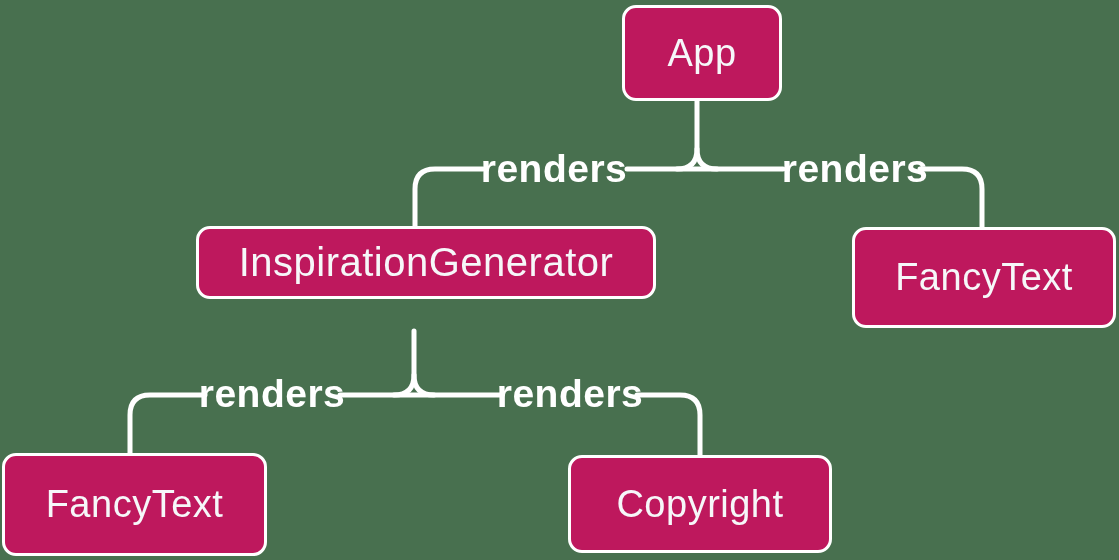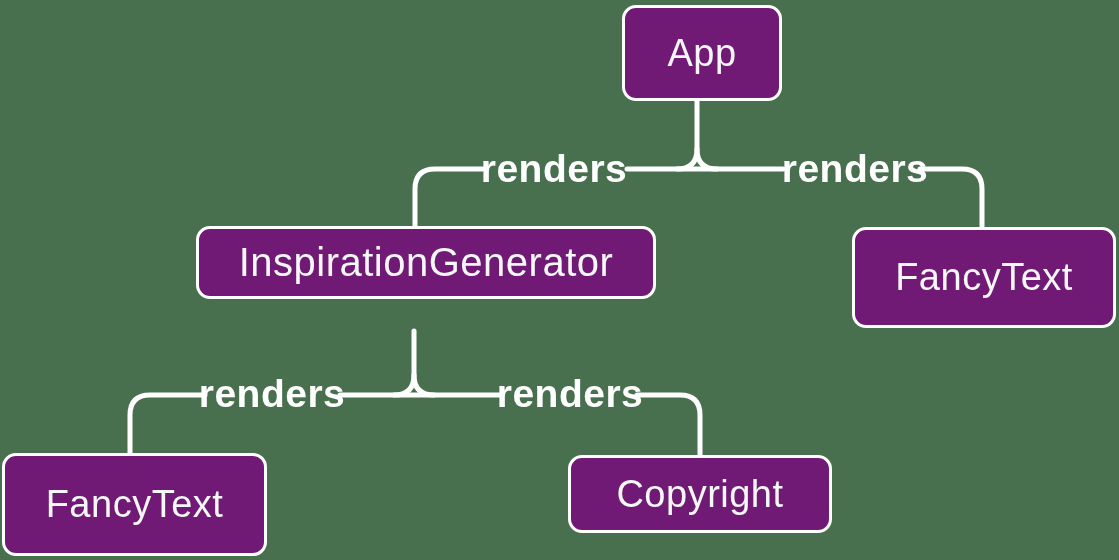--- a/index.html
+++ b/index.html
@@ -26,21 +26,21 @@
   }
   .connectors path {
     fill: none;
     stroke: #FFFFFF;
     stroke-width: 5;
     stroke-linecap: round;
   }
   .node {
     position: absolute;
     box-sizing: border-box;
-    background: #701a75;
+    background: #be185d;
     border: 3.5px solid #FFFFFF;
     border-radius: 14px;
     display: flex;
     align-items: center;
     justify-content: center;
   }
   .node-label {
     color: #F6F7F9;
     font-size: 38px;
     font-weight: 400;
@@ -98,17 +98,17 @@
   </div>
 
   <div class="node" style="left:852px; top:227px; width:264px; height:101px;">
     <span class="node-label">FancyText</span>
   </div>
 
   <div class="node" style="left:2px; top:453px; width:265px; height:103px;">
     <span class="node-label">FancyText</span>
   </div>
 
-  <div class="node" style="left:568px; top:455px; width:264px; height:78px;">
+  <div class="node" style="left:568px; top:455px; width:264px; height:98px;">
     <span class="node-label">Copyright</span>
   </div>
 
 </div>
 
 </body></html>

